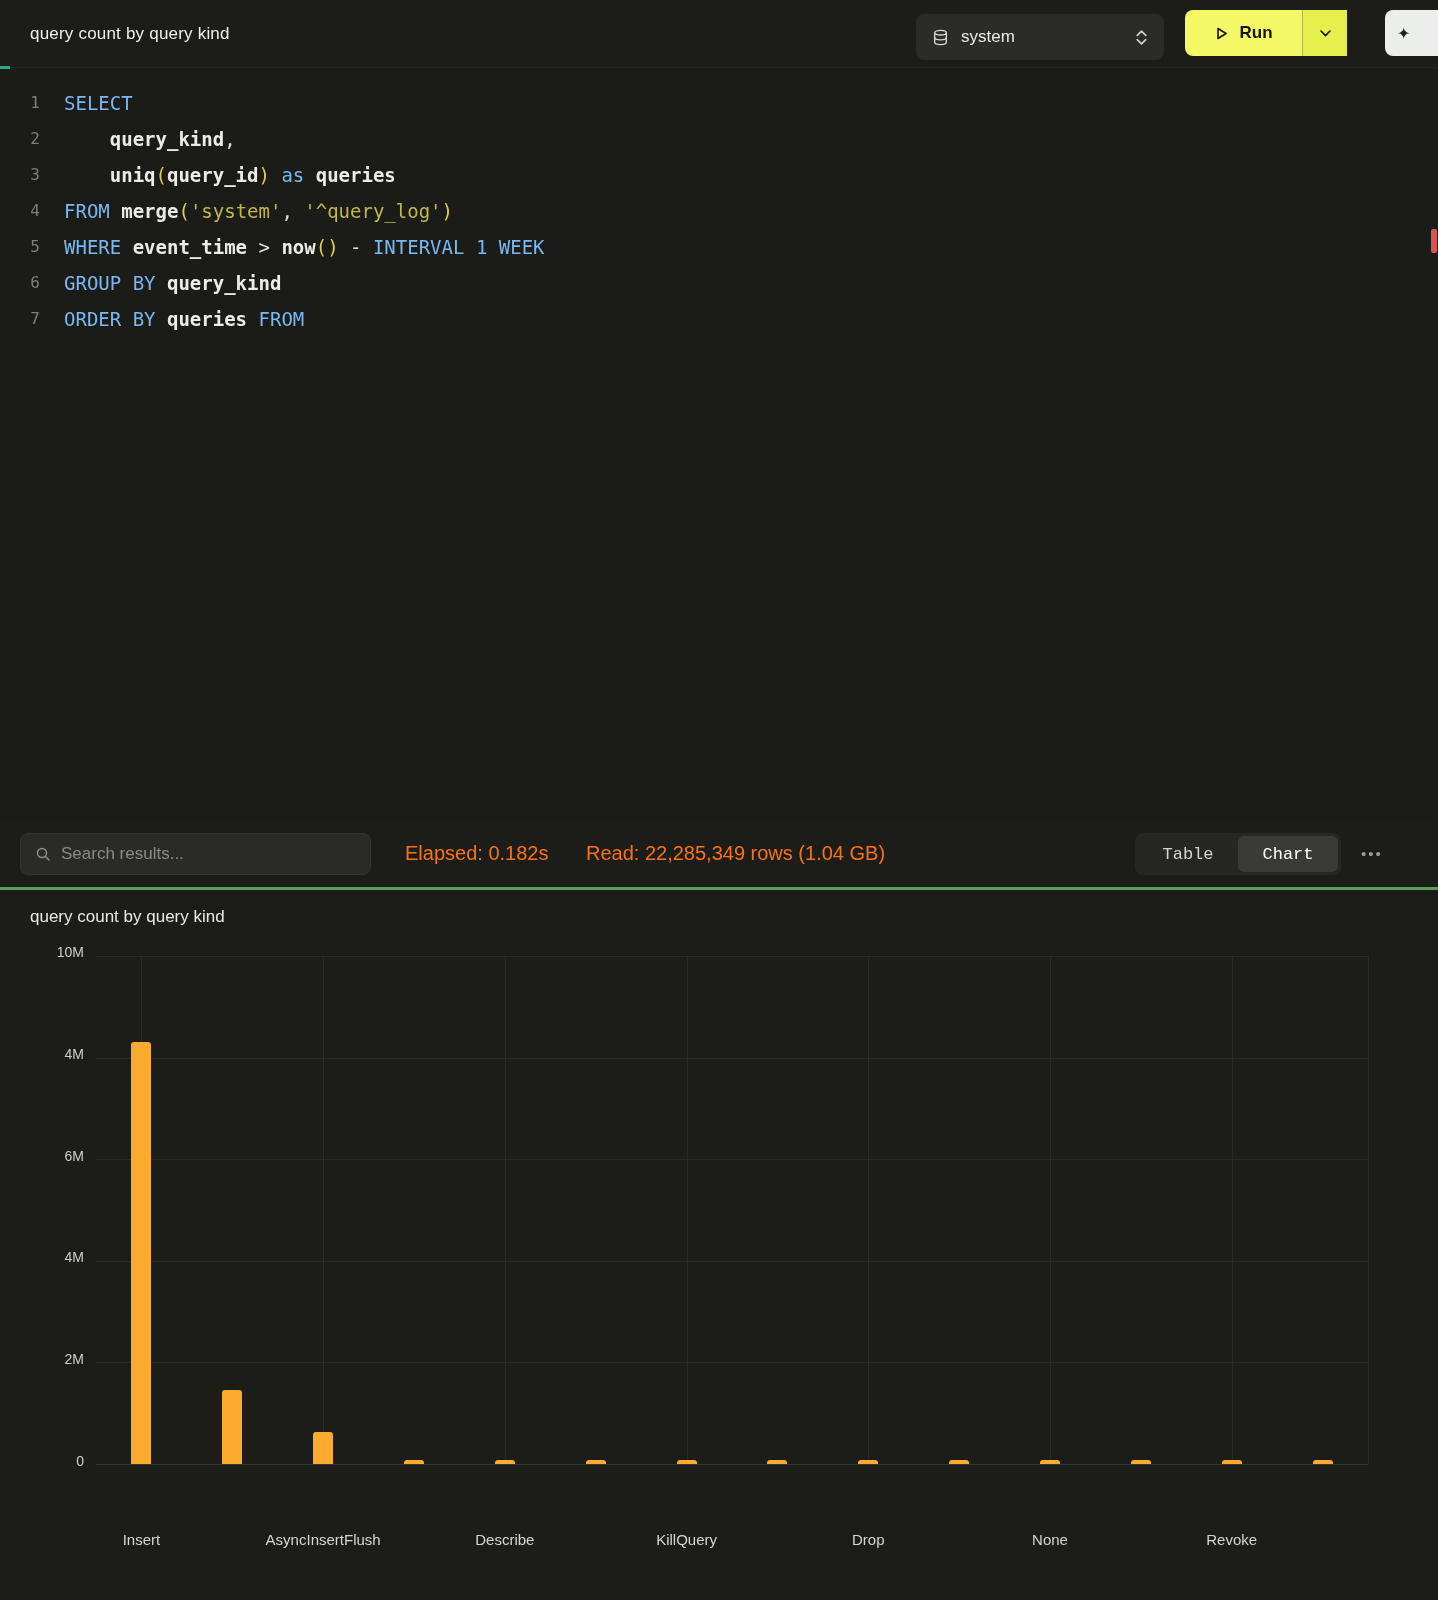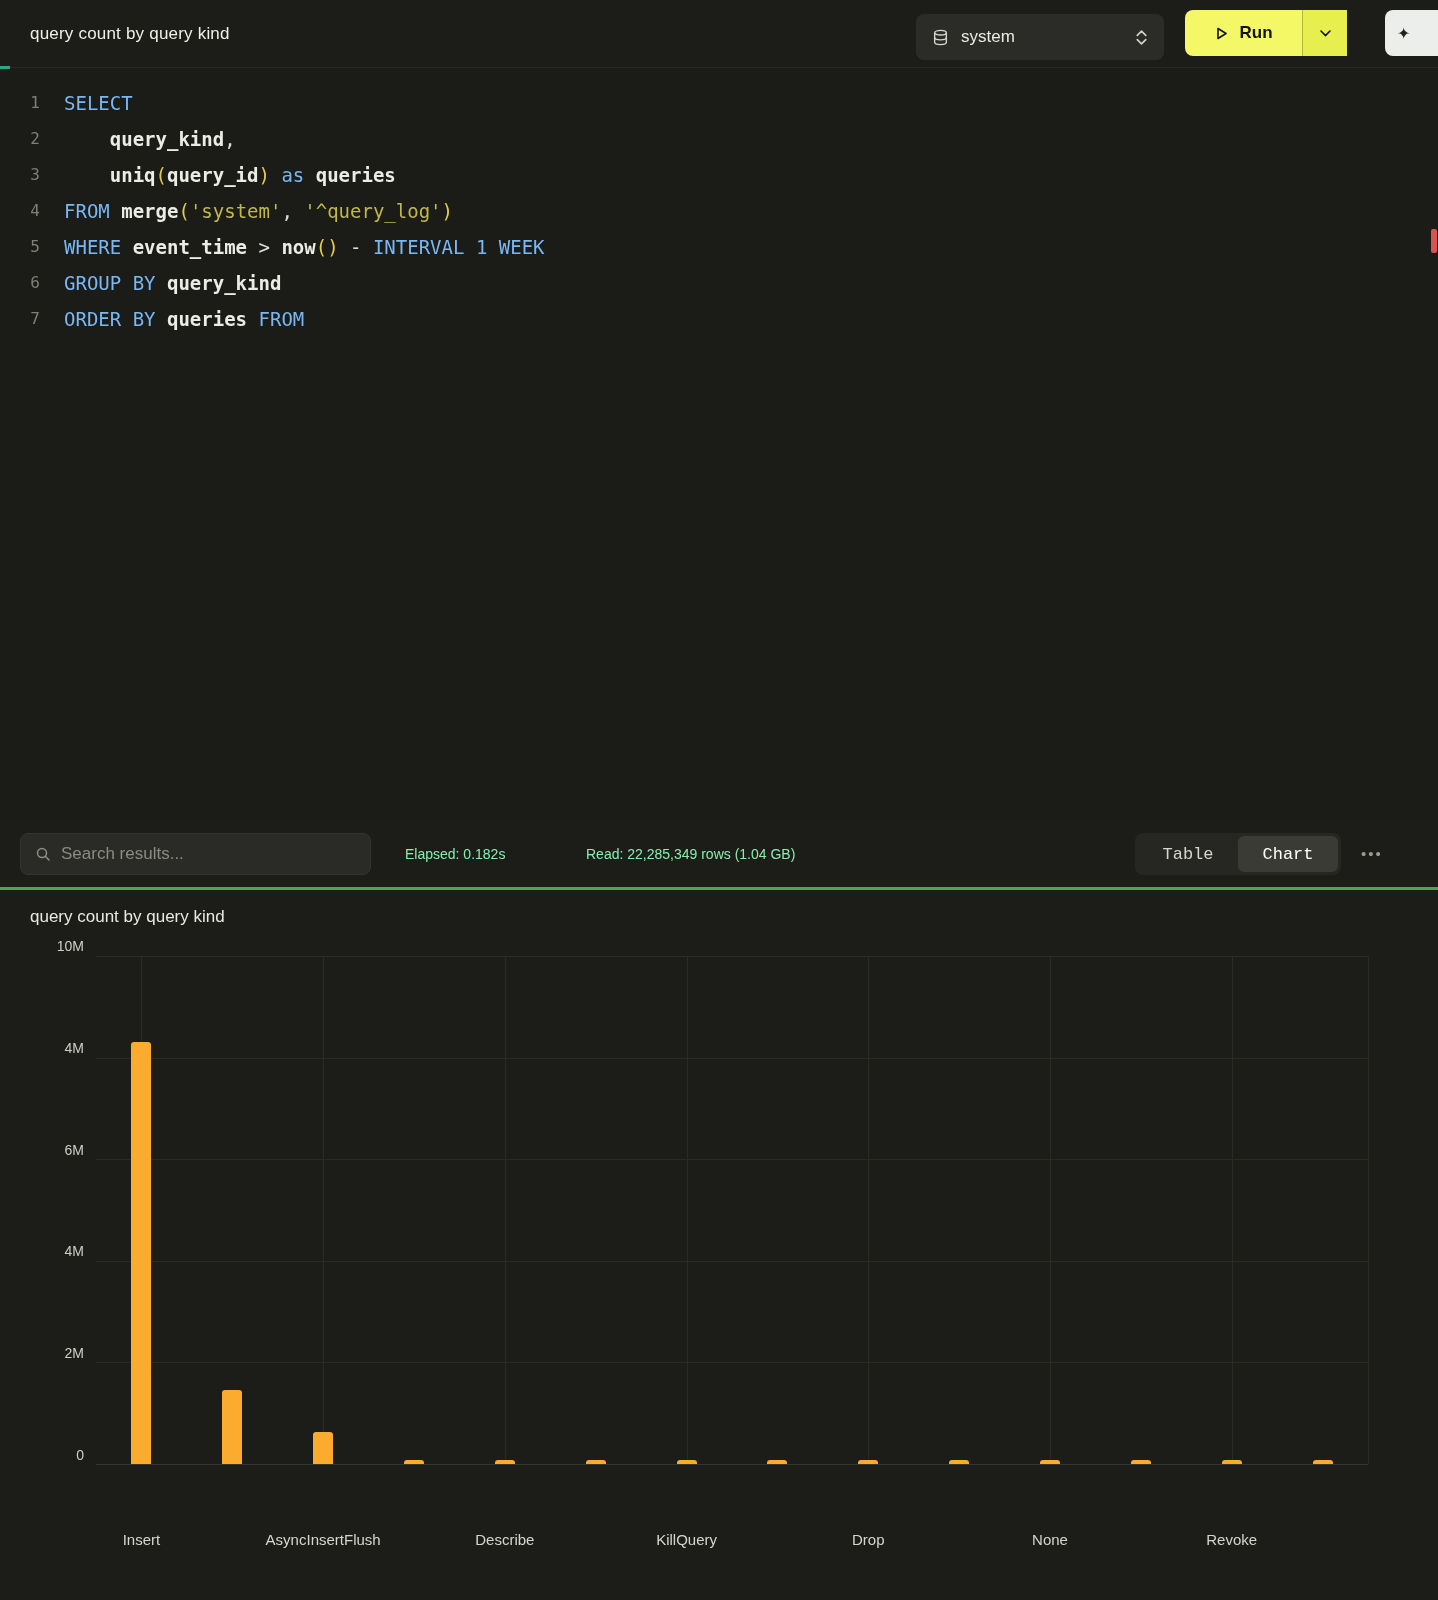--- a/index.html
+++ b/index.html
@@ -44,37 +44,37 @@
 
   
   #toolbar { position:absolute; top:820px; left:0; right:0; height:67px; }
   .search-box { position:absolute; left:20px; top:13px; width:351px; height:42px;
                 background:#2a2a26; border:1px solid #343430; border-radius:8px;
                 display:flex; align-items:center; padding:0 14px; gap:10px; }
   .search-box input { background:transparent; border:none; outline:none; color:#e8e8e2;
                       font-size:17px; width:100%; font-family:"Liberation Sans",sans-serif; }
   .search-box input::placeholder { color:#8b8b85; }
   .stat { position:absolute; top:0; height:67px; display:flex; align-items:center;
-          color:#86efac; font-size:14px; }
+          color:#f97316; font-size:20px; }
   .stat-elapsed { left:405px; }
   .stat-read { left:586px; }
   .seg-control { position:absolute; left:1135px; top:13px; width:206px; height:42px;
                  background:#262622; border-radius:8px; display:flex; padding:3px;font-family:Liberation Mono, monospace; }
   .seg { width:100px; border-radius:6px; display:flex; align-items:center; justify-content:center;
          font-size:17px; color:#d6d6d0; cursor:pointer; }
   .seg.selected { background:#3b3b36; color:#ffffff; }
   .more-btn { position:absolute; left:1352px; top:0; height:67px; width:40px; display:flex;
               align-items:center; justify-content:center; color:#9a9a94; font-size:15px;
               letter-spacing:2px; cursor:pointer; }
   #divider { position:absolute; top:887px; left:0; right:0; height:3px; background:#55a159; }
 
   
   #chartpanel { position:absolute; top:890px; left:0; right:0; bottom:0; }
   .chart-title { position:absolute; left:30px; top:17px; color:#e9e9e3; font-size:17px; }
-  .y-axis { position:absolute; left:0; top:56px; width:84px; height:509px; }
+  .y-axis { position:absolute; left:0; top:62px; width:84px; height:509px; }
   .y-tick { position:absolute; right:0; transform:translateY(-50%); color:#cfcfc9; font-size:14px; }
   .plot { position:absolute; left:96px; top:66px; width:1272px; height:509px;
           border-bottom:1px solid #343430; }
   .h-grid { position:absolute; left:0; right:0; height:1px; background:#2b2b26; }
   .v-grid { position:absolute; top:0; bottom:0; width:1px; background:#2b2b26; z-index:1; }
   .bar { position:absolute; bottom:0; width:20px; transform:translateX(-50%);
          border-radius:3px 3px 0 0; z-index:2; }
   .x-axis { position:absolute; left:96px; top:589px; width:1272px; height:26px;margin-top:48px; }
   .x-tick { position:absolute; transform:translateX(-50%); color:#d6d6d0; font-size:15px;
             top:4px; white-space:nowrap; }

